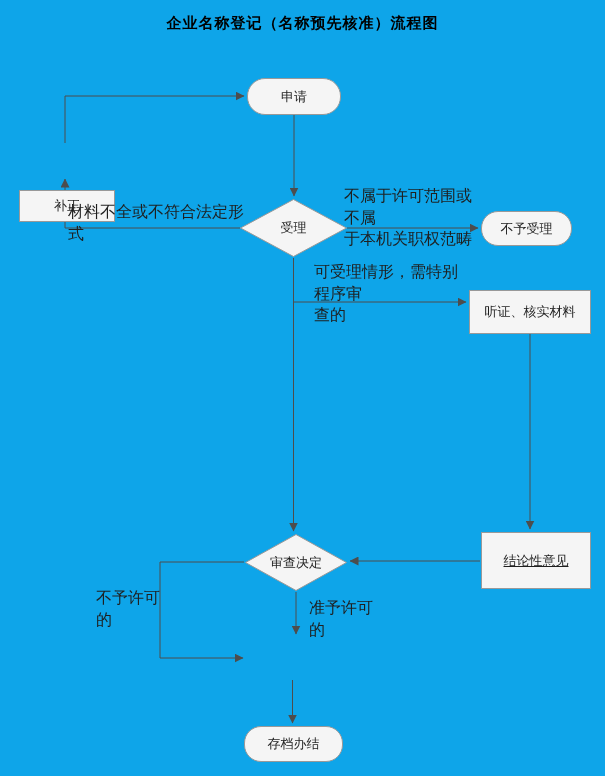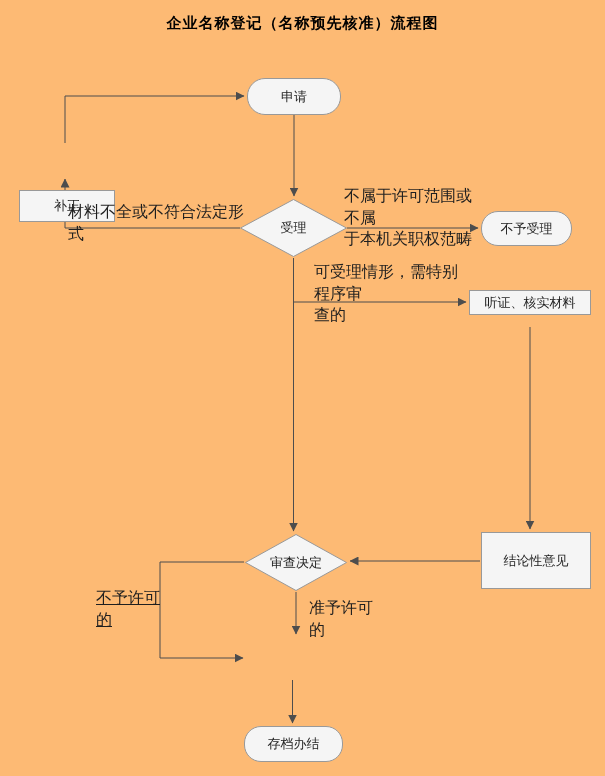--- a/index.html
+++ b/index.html
@@ -11,21 +11,21 @@
   *{box-sizing:border-box;margin:0;padding:0;}
   body{
     background:#ffffff;
     font-family:"DejaVu Sans",sans-serif;
     color:var(--text);
   }
   .canvas{
     position:relative;
     width:605px;
     height:776px;
-    background:#fdba74;
+    background:#0ea5e9;
     overflow:hidden;
   }
   .title{
     position:absolute;
     left:0; top:14px;
     width:100%;
     text-align:center;
     font-size:15px;
     font-weight:bold;
     color:#000000;
@@ -126,45 +126,45 @@
     <svg viewBox="0 0 107 58" preserveAspectRatio="none">
       <polygon points="53.5,0.5 106.5,29 53.5,57.5 0.5,29"></polygon>
     </svg>
     <span class="node-label">受理</span>
   </div>
 
   <div class="node stadium" style="left:481px;top:211px;width:91px;height:35px;border-radius:17px;">
     <span class="node-label">不予受理</span>
   </div>
 
-  <div class="node box" style="left:469px;top:290px;width:122px;height:25px;">
+  <div class="node box" style="left:469px;top:290px;width:122px;height:44px;">
     <span class="node-label">听证、核实材料</span>
   </div>
 
   <div class="node diamond" style="left:245px;top:534px;width:102px;height:57px;">
     <svg viewBox="0 0 102 57" preserveAspectRatio="none">
       <polygon points="51,0.5 101.5,28.5 51,56.5 0.5,28.5"></polygon>
     </svg>
     <span class="node-label">审查决定</span>
   </div>
 
-  <div class="node box" style="left:481px;top:532px;width:110px;height:57px;">
+  <div class="node box" style="left:481px;top:532px;width:110px;height:57px;text-decoration:underline;">
     <span class="node-label">结论性意见</span>
   </div>
 
 
   <div class="node stadium" style="left:244px;top:726px;width:99px;height:36px;border-radius:17px;">
     <span class="node-label">存档办结</span>
   </div>
 
   <div class="edge-label" style="left:68px;top:201px;width:178px;text-align:left;">材料不全或不符合法定形式</div>
 
   <div class="edge-label" style="left:344px;top:185px;width:134px;text-align:left;">不属于许可范围或不属
 于本机关职权范畴</div>
 
   <div class="edge-label" style="left:314px;top:261px;width:152px;text-align:left;">可受理情形，需特别程序审
 查的</div>
 
-  <div class="edge-label" style="left:96px;top:587px;width:70px;text-align:left;text-decoration:underline;">不予许可的</div>
+  <div class="edge-label" style="left:96px;top:587px;width:70px;text-align:left;">不予许可的</div>
 
   <div class="edge-label" style="left:309px;top:597px;width:70px;text-align:left;">准予许可的</div>
 
 </div>
 
 </body></html>

